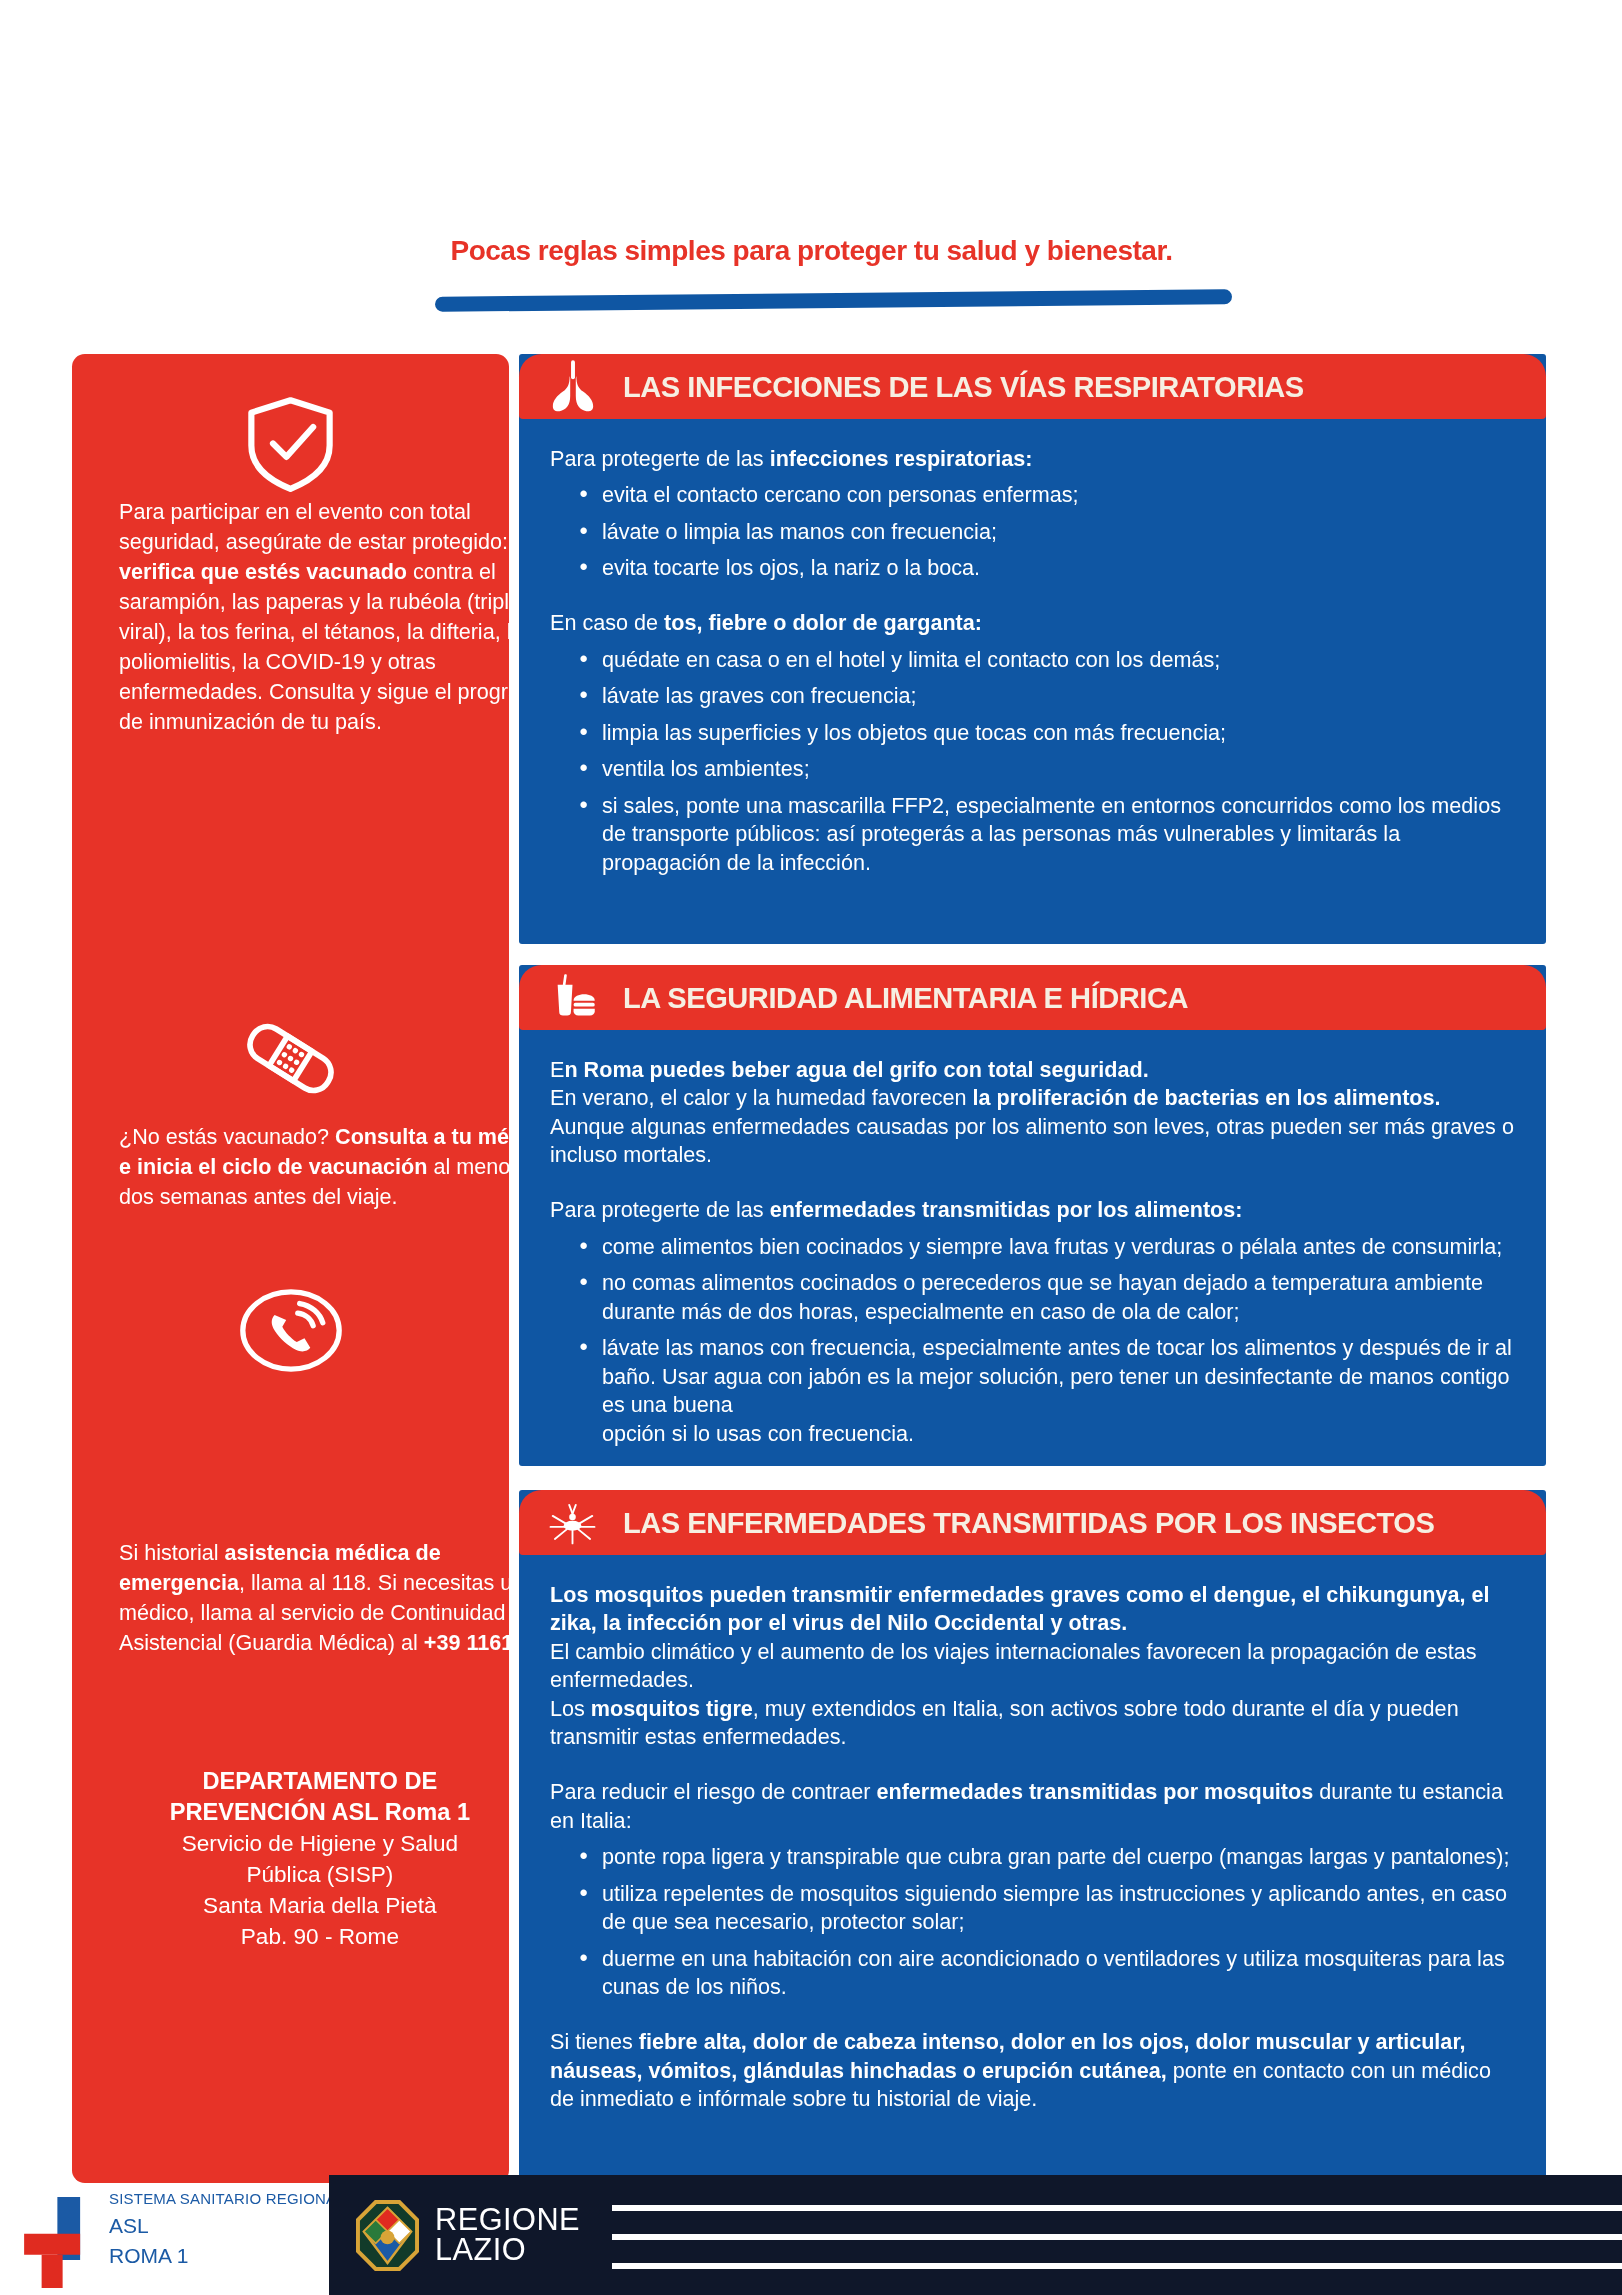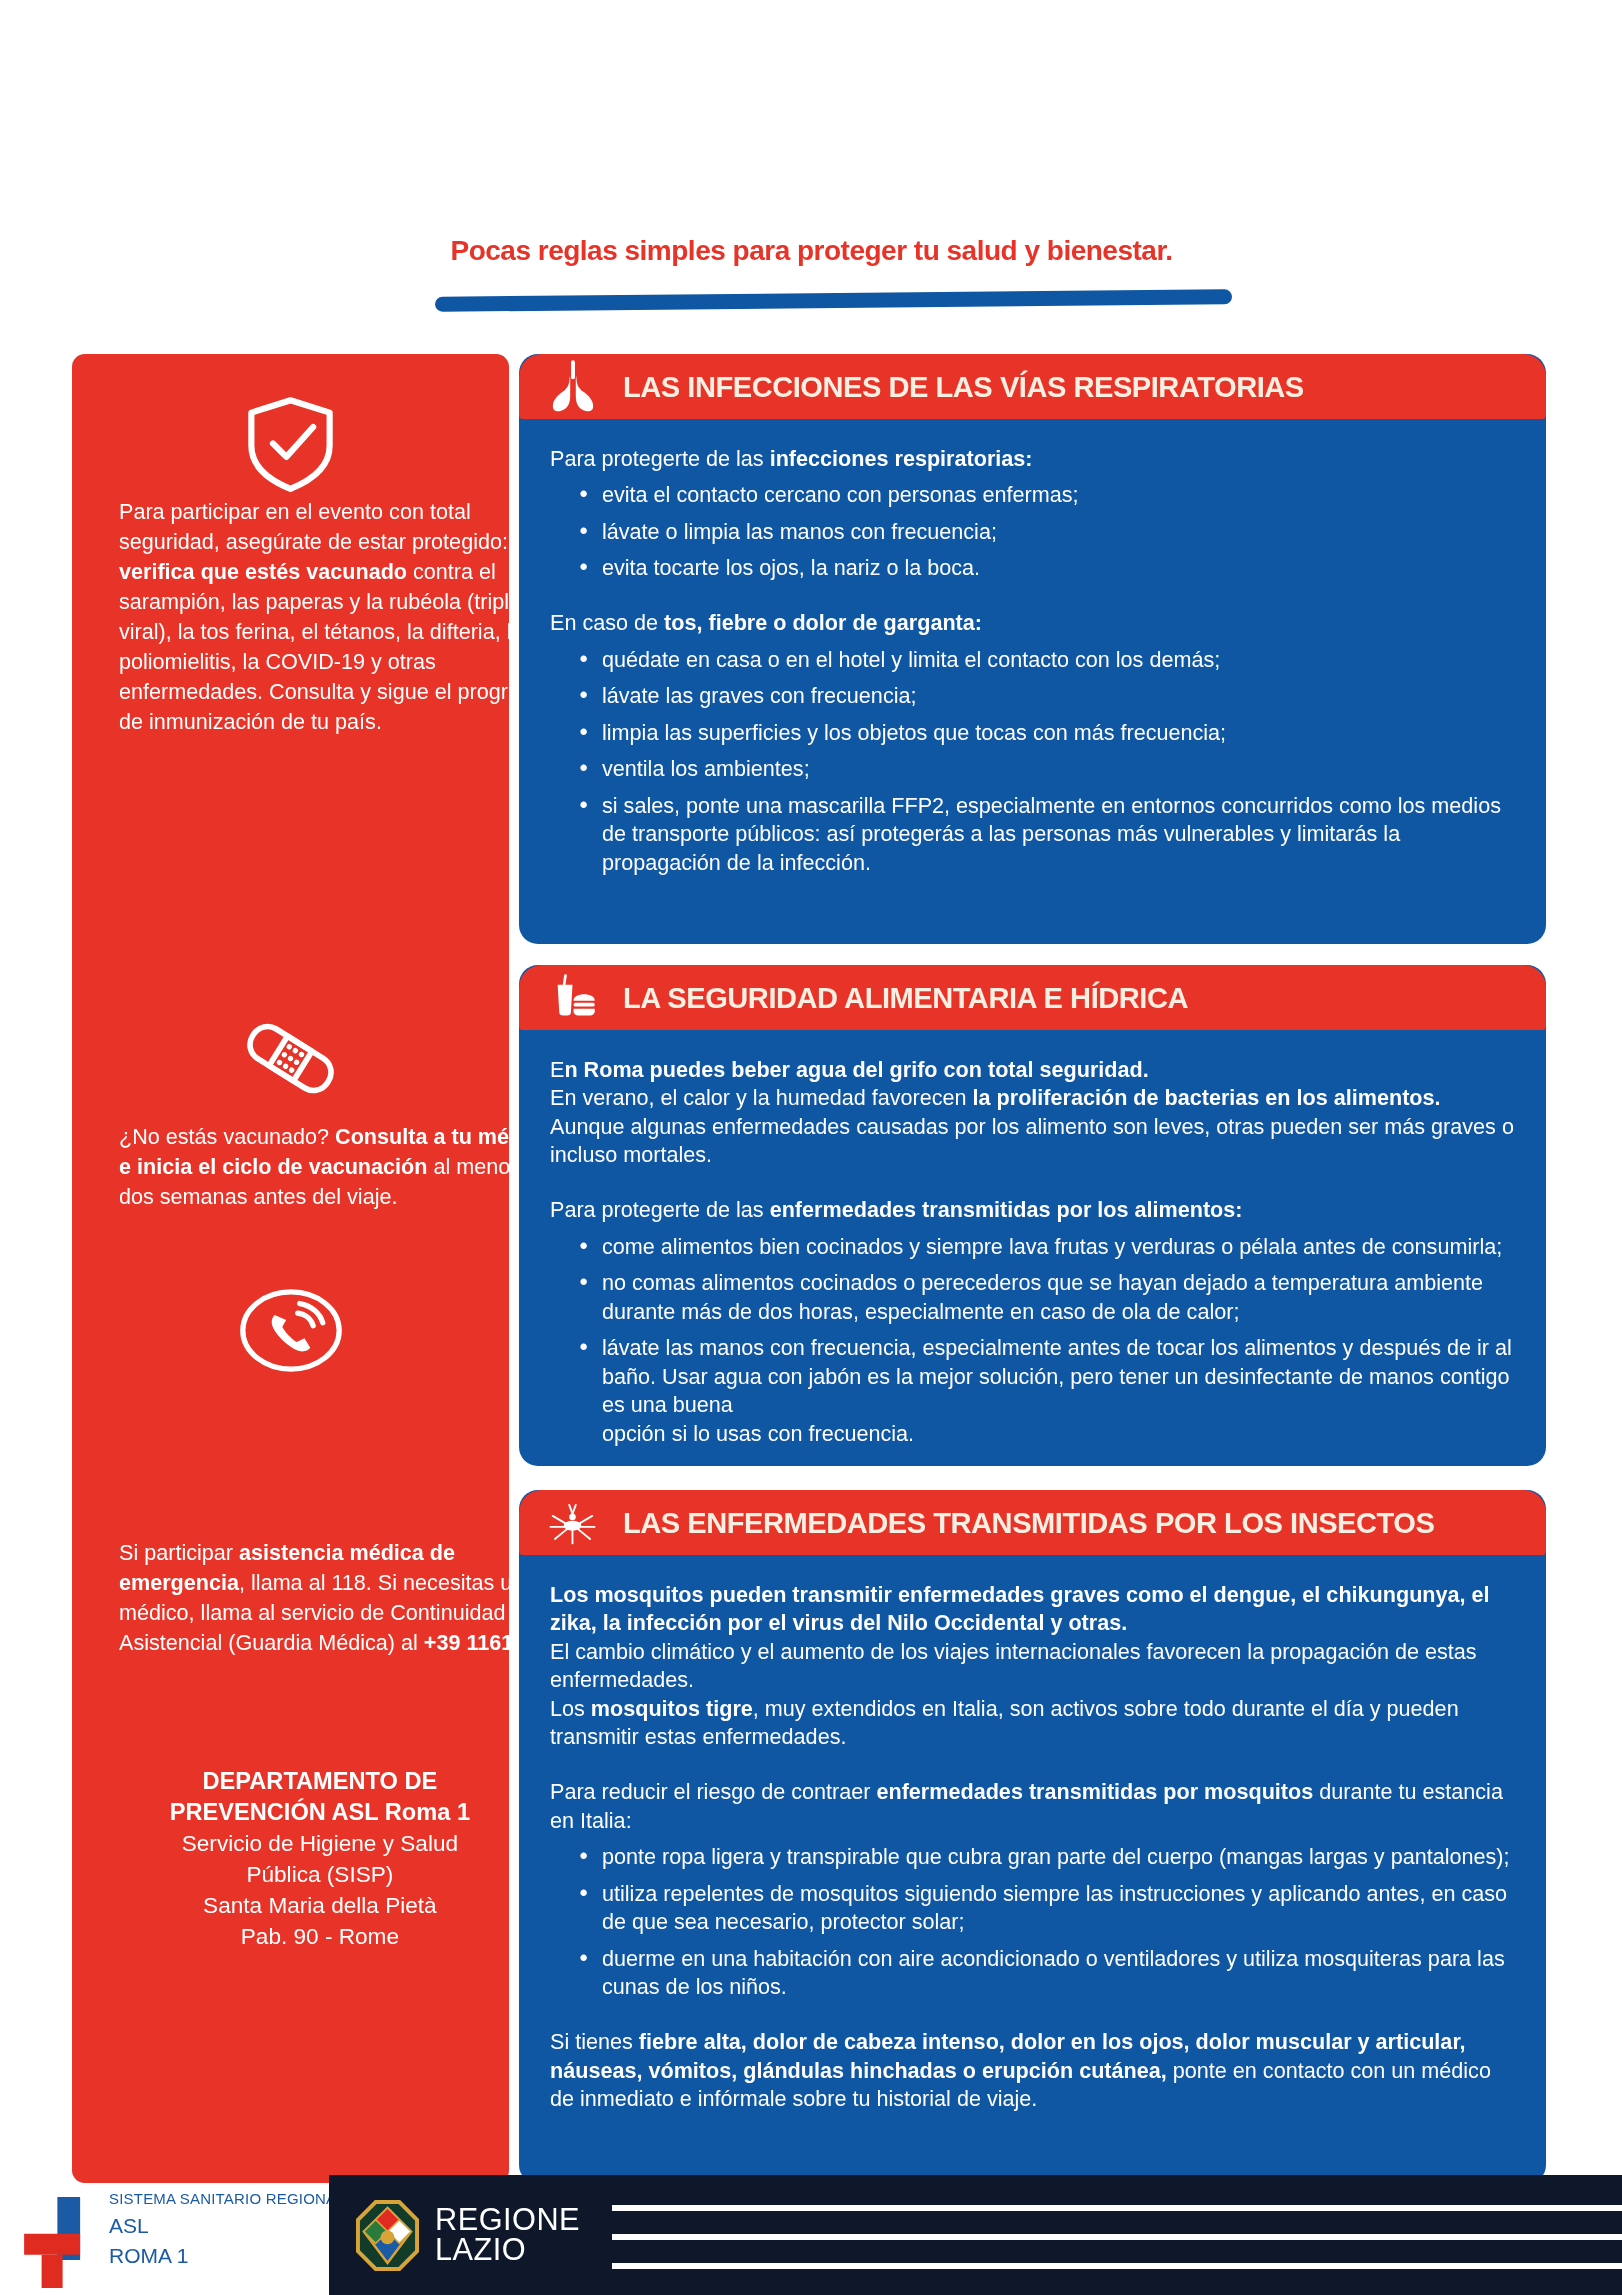--- a/index.html
+++ b/index.html
@@ -20,21 +20,21 @@
   .sidebar{position:absolute;left:72px;top:354px;width:437px;height:1829px;background:#E73328;
        border-radius:12.8px;color:#ffffff;}
   .side-abs{position:absolute;left:0;width:100%;}
   .side-icon{display:flex;justify-content:center;}
   .side-text{padding:0 47px;font-size:21.6px;line-height:30px;}
   .side-text b{font-weight:700;}
   .side-dept{padding:0 29.4px;text-align:center;font-size:22.6px;line-height:31px;}
   .side-dept b{font-weight:700;font-size:23.6px;}
 
   
-  .section{position:absolute;left:519px;width:1027px;background:#0F56A3;border-radius:19px;}
+  .section{position:absolute;left:519px;width:1027px;background:#0F56A3;border-radius:3px;}
   .sec1{top:354px;height:590px;}
   .sec2{top:965px;height:501px;}
   .sec3{top:1490px;height:694px;}
   .band{position:absolute;left:0;top:0;width:100%;height:65px;background:#E73328;
         border-radius:22.6px 22.6px 3.9px 3.9px;}
   .band-title{position:absolute;left:104px;top:0;height:65px;display:flex;align-items:center;
         color:#F6EFE2;font-weight:700;font-size:30px;letter-spacing:-0.5px;white-space:nowrap;
         transform:scaleX(.97);transform-origin:left center;}
   .band-icon{position:absolute;left:16.7px;top:2.9px;width:74px;height:59px;display:flex;
         align-items:center;justify-content:center;}
@@ -99,21 +99,21 @@
     </div>
     <div class="side-abs side-text" style="top:768px;"><span>¿No estás vacunado? </span><b>Consulta a tu médico e inicia el ciclo de vacunación</b><span> al menos dos semanas antes del viaje.</span></div>
     <div class="side-abs side-icon" style="top:930px;">
       <svg width="106" height="93" viewBox="0 0 110 96" fill="none" stroke="#ffffff" stroke-width="5.5" stroke-linecap="round" stroke-linejoin="round">
         <ellipse cx="55" cy="48" rx="50" ry="40"></ellipse>
         <path d="M38 32 C34 36 34 42 38 48 C44 57 52 64 60 68 C66 71 72 70 75 66 L69 56 L61 60 C55 56 49 50 46 44 L50 37 Z" fill="#ffffff" stroke="none"></path>
         <path d="M62 30 C70 31 76 36 78 43"></path>
         <path d="M64 20 C76 22 85 30 88 40"></path>
       </svg>
     </div>
-    <div class="side-abs side-text" style="top:1184px;"><span>Si participar </span><b>asistencia médica de emergencia</b><span>, llama al 118. Si necesitas un médico, llama al servicio de Continuidad Asistencial (Guardia Médica) al </span><b>+39 116117.</b></div>
+    <div class="side-abs side-text" style="top:1184px;"><span>Si historial </span><b>asistencia médica de emergencia</b><span>, llama al 118. Si necesitas un médico, llama al servicio de Continuidad Asistencial (Guardia Médica) al </span><b>+39 116117.</b></div>
     <div class="side-abs side-dept" style="top:1412px;"><b>DEPARTAMENTO DE</b><br><b>PREVENCIÓN ASL Roma 1</b><br><span>Servicio de Higiene y Salud</span><br><span>Pública (SISP)</span><br><span>Santa Maria della Pietà</span><br><span>Pab. 90 - Rome</span></div>
   </div>
 
   <div class="section sec1">
     <div class="band">
       <div class="band-icon">
         <svg width="56" height="54" viewBox="0 0 100 96" fill="#ffffff" stroke="none">
           <rect x="46.5" y="2" width="7" height="34" rx="3.5"></rect>
           <path d="M44 30 C44 46 40 52 32 58 C22 65 14 74 14 84 C14 91 19 94 26 93 C38 91 45 82 45 66 L45 34 Z"></path>
           <path d="M56 30 C56 46 60 52 68 58 C78 65 86 74 86 84 C86 91 81 94 74 93 C62 91 55 82 55 66 L55 34 Z"></path>

